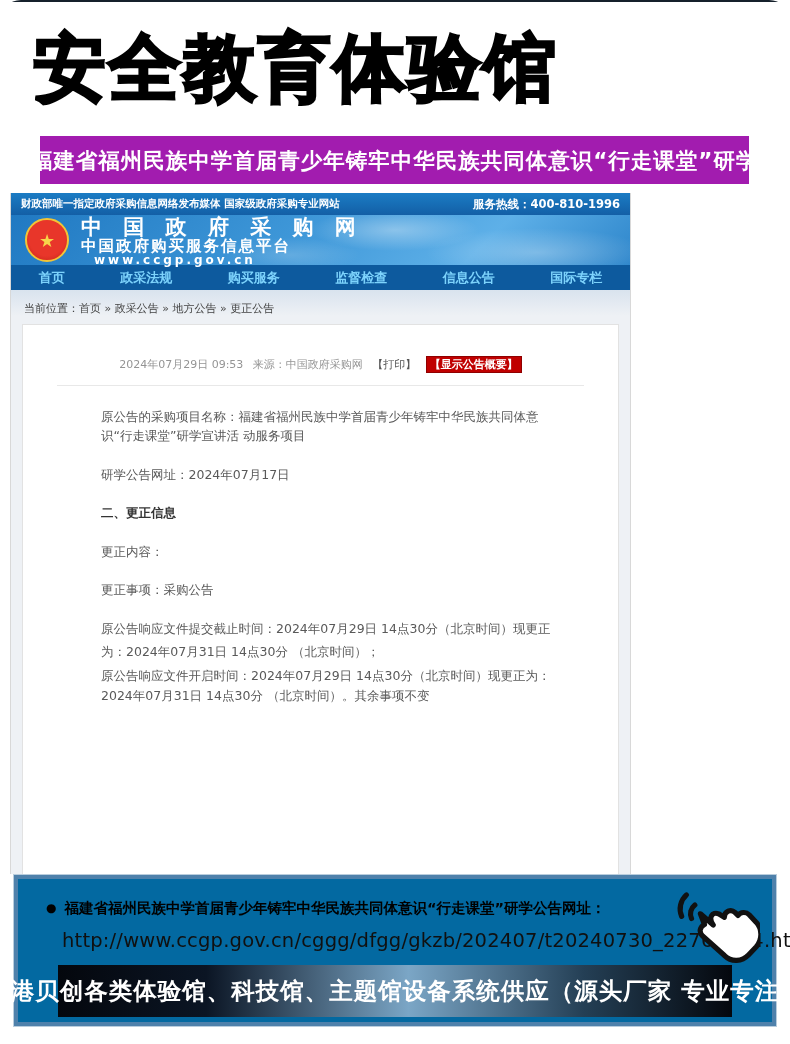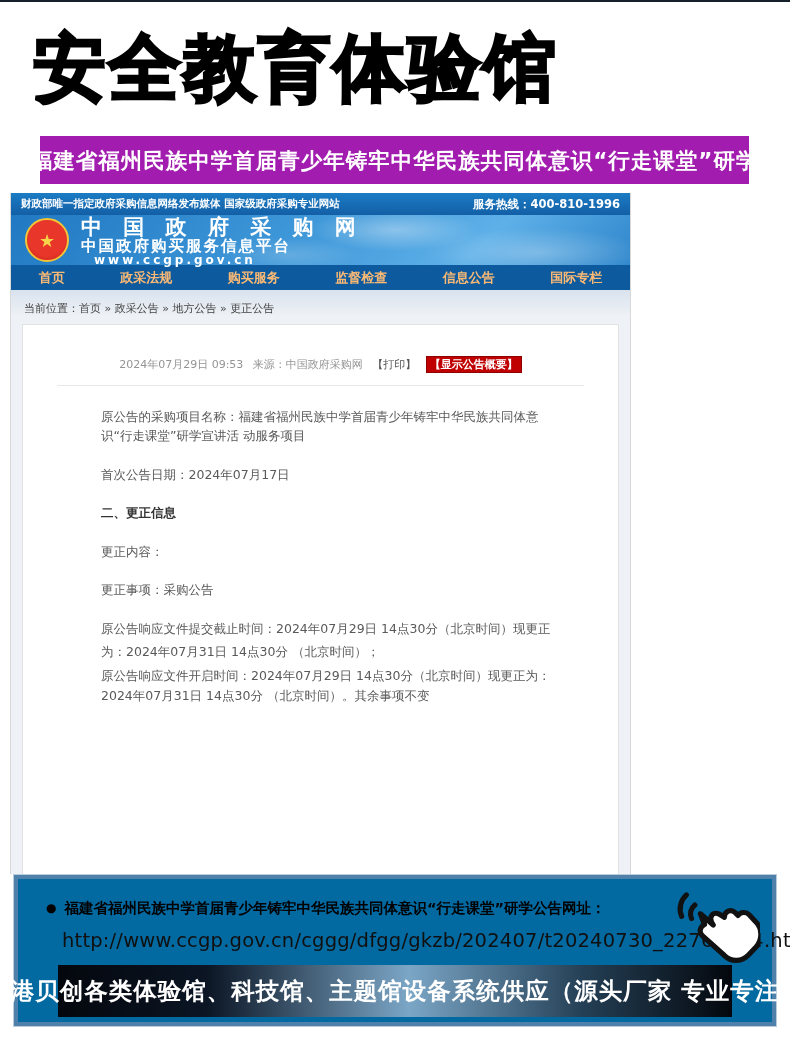--- a/index.html
+++ b/index.html
@@ -1,18 +1,18 @@
 <!DOCTYPE html>
 <html><head>
 <meta charset="utf-8">
 <style>
   * { margin:0; padding:0; box-sizing:border-box; }
   html,body { background:#fff; }
   body { font-family:"DejaVu Sans","Liberation Sans",sans-serif; }
-  .canvas { position:relative; width:790px; height:1044px; background:#fff; overflow:hidden; }
+  .canvas { position:relative; width:790px; height:1044px; background:#fff; overflow:hidden;border-radius:21px; }
   .top-hairline { position:absolute; left:0; top:0; width:790px; height:2px; background:#15202b; }
 
   
   .main-title { position:absolute; left:33px; top:26px; font-size:73px; font-weight:900;
     color:#000; letter-spacing:2px; -webkit-text-stroke:2.5px #000; line-height:1.15; white-space:nowrap; }
   .sub-banner { position:absolute; left:40px; top:136px; width:709px; height:48px; background:#a21caf;
     color:#fff; display:flex; align-items:center; justify-content:center; font-size:21.5px;
     font-weight:bold; letter-spacing:1px; white-space:nowrap; }
 
   
@@ -30,21 +30,21 @@
       linear-gradient(135deg,#2079c2 0%,#3e97d8 45%,#5eb0e8 75%,#2e86cb 100%); }
   .emblem { position:absolute; left:14px; top:3px; width:44px; height:44px; border-radius:50%;
     background:radial-gradient(circle at 50% 45%, #e8362a 60%, #c01f15 100%);
     border:2px solid #f2c436; display:flex; align-items:center; justify-content:center;
     color:#f7d54a; font-size:18px; }
   .site-logo-text { position:absolute; left:70px; top:2px; color:#fff; }
   .site-logo-text .t1 { font-size:21px; font-weight:bold; letter-spacing:7px; line-height:21px; }
   .site-logo-text .t2 { font-size:15.5px; font-weight:bold; letter-spacing:2px; line-height:16px; }
   .site-logo-text .t3 { font-size:12px; font-weight:bold; letter-spacing:3px; line-height:13px; margin-left:13px; }
   .site-nav { height:25px; background:#0d5a9e; display:flex; align-items:center; justify-content:space-around; }
-  .site-nav .nav-item { color:#fdba74; font-weight:bold; font-size:13px; cursor:pointer; }
+  .site-nav .nav-item { color:#7dd3fc; font-weight:bold; font-size:13px; cursor:pointer; }
   .site-body { height:584px; background:linear-gradient(180deg,#d9e3ee 0,#eef1f5 26px); }
   .breadcrumb { font-size:11px; color:#444; padding:11px 0 8px 13px; }
 
   .article-box { margin:0 11px; background:#fff; border:1px solid #e2e2e2; height:553px; overflow:hidden;
     padding-top:22px; }
   .article-title { text-align:center; font-size:20.5px; font-weight:bold; color:#333;
     line-height:1.7; margin:4px 58px 10px; }
   .article-meta { text-align:center; font-size:11px; color:#949494; margin:10px 0 13px; }
   .article-meta span { margin:0 3px; }
   .meta-print { color:#555; cursor:pointer; }
@@ -118,21 +118,21 @@
           <span class="meta-print">【打印】</span>
           <span class="meta-badge">【显示公告概要】</span>
         </div>
         <hr class="article-rule">
         <div class="article-content">
 
 
 
             <div class="para normal">原公告的采购项目名称：福建省福州民族中学首届青少年铸牢中华民族共同体意识“行走课堂”研学宣讲活 动服务项目</div>
 
-            <div class="para normal">首次公告日期：2024年07月17日</div>
+            <div class="para normal">研学公告网址：2024年07月17日</div>
 
             <div class="para heading">二、更正信息</div>
 
             <div class="para normal">更正内容：</div>
 
             <div class="para normal">更正事项：采购公告</div>
 
             <div class="para tight">原公告响应文件提交截止时间：2024年07月29日 14点30分（北京时间）现更正为：2024年07月31日 14点30分 （北京时间）；</div>
 
             <div class="para normal">原公告响应文件开启时间：2024年07月29日 14点30分（北京时间）现更正为：2024年07月31日 14点30分 （北京时间）。其余事项不变</div>

